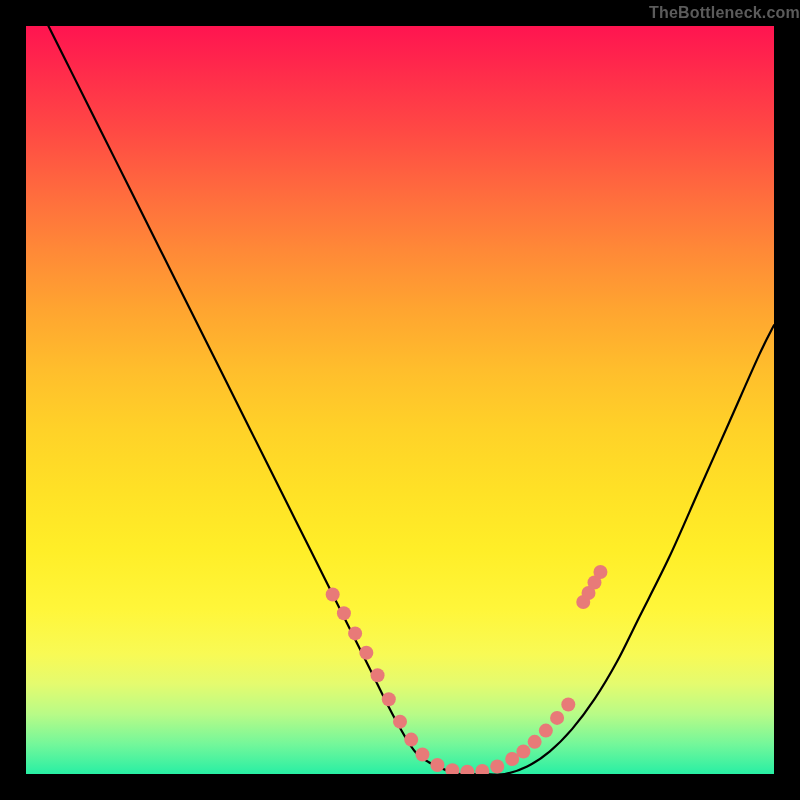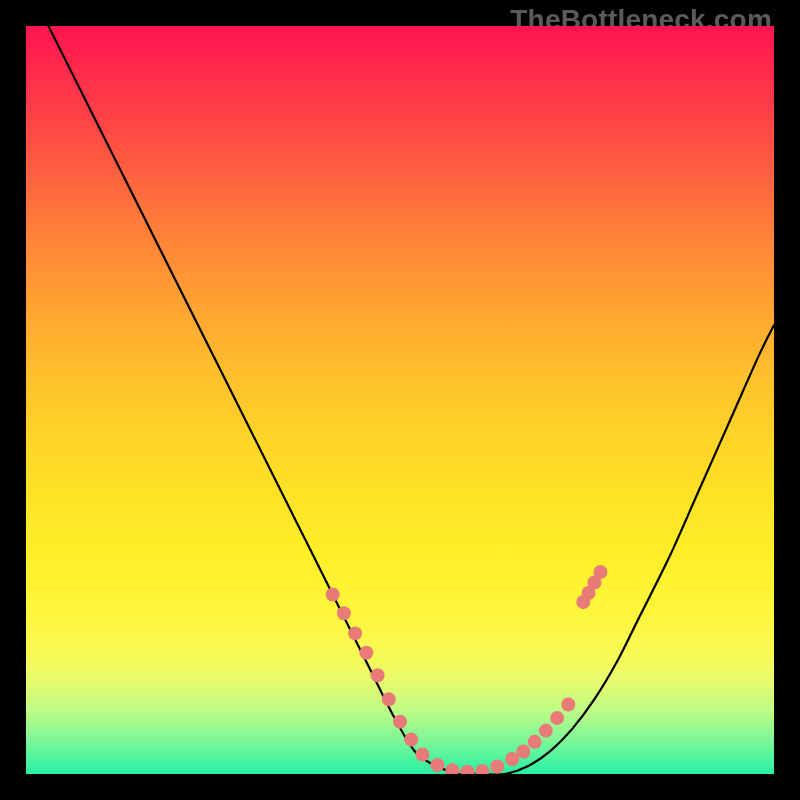--- a/index.html
+++ b/index.html
@@ -35,23 +35,23 @@
       #fff63a 78%,
       #f8fa55 84%,
       #e4fb6f 88%,
       #b8fb87 92%,
       #74f79a 96%,
       #28efa4 100%);
   }
   .watermark {
     position: absolute;
     top: 4px;
-    right: 28px;
+    right: 0;
     font-family: Arial, Helvetica, sans-serif;
-    font-size: 28px;
+    font-size: 16px;
     font-weight: 600;
     color: #5b5b5b;
     letter-spacing: 0.2px;
   }
   svg.curve {
     position: absolute;
     inset: 0;
     width: 100%;
     height: 100%;
   }

